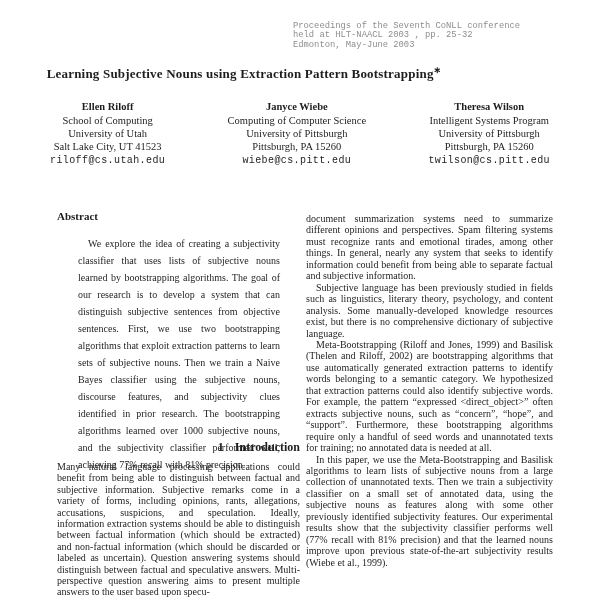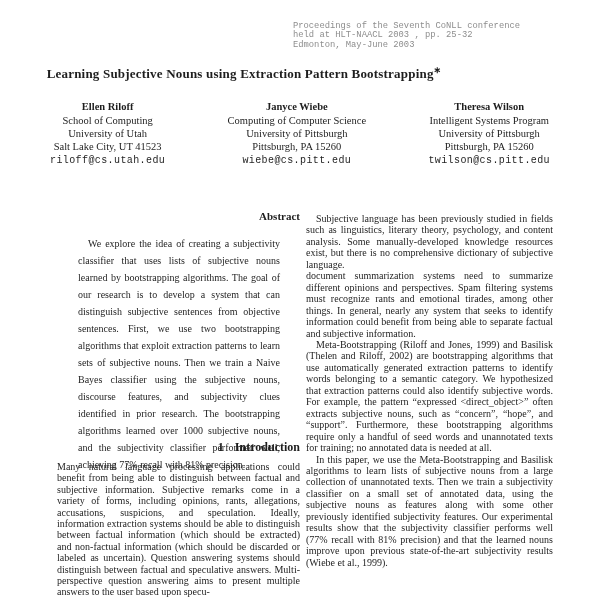--- a/index.html
+++ b/index.html
@@ -53,21 +53,21 @@
     line-height: 13.5px;
     white-space: nowrap;
   }
   .col-left {
     position: absolute;
     top: 210px;
     left: 57px;
     width: 243px;
   }
   .abstract-heading {
-    text-align: right;
+    text-align: left;
     font-size: 11px;
     font-weight: bold;
     margin-bottom: 13px;
   }
   .abstract-body {
     margin: 0 20px 0 21px;
     font-size: 10px;
     line-height: 17px;
     text-align: justify;
     text-indent: 10px;
@@ -141,19 +141,19 @@
     <div class="abstract-heading">Abstract</div>
     <div class="abstract-body">We explore the idea of creating a subjectivity classifier that uses lists of subjective nouns learned by bootstrapping algorithms. The goal of our research is to develop a system that can distinguish subjective sentences from objective sentences. First, we use two bootstrapping algorithms that exploit extraction patterns to learn sets of subjective nouns. Then we train a Naive Bayes classifier using the subjective nouns, discourse features, and subjectivity clues identified in prior research. The bootstrapping algorithms learned over 1000 subjective nouns, and the subjectivity classifier performed well, achieving 77% recall with 81% precision.</div>
   </div>
 
   <div class="intro-block">
     <div class="section-heading"><span class="section-number">1</span><span>Introduction</span></div>
     <p class="body-par">Many natural language processing applications could benefit from being able to distinguish between factual and subjective information. Subjective remarks come in a variety of forms, including opinions, rants, allegations, accusations, suspicions, and speculation. Ideally, information extraction systems should be able to distinguish between factual information (which should be extracted) and non-factual information (which should be discarded or labeled as uncertain). Question answering systems should distinguish between factual and speculative answers. Multi-perspective question answering aims to present multiple answers to the user based upon specu-</p>
   </div>
 
   <div class="col-right">
+    <p class="body-par">document summarization systems need to summarize different opinions and perspectives. Spam filtering systems must recognize rants and emotional tirades, among other things. In general, nearly any system that seeks to identify information could benefit from being able to separate factual and subjective information.</p>
     <p class="body-par indent">Subjective language has been previously studied in fields such as linguistics, literary theory, psychology, and content analysis. Some manually-developed knowledge resources exist, but there is no comprehensive dictionary of subjective language.</p>
-    <p class="body-par">document summarization systems need to summarize different opinions and perspectives. Spam filtering systems must recognize rants and emotional tirades, among other things. In general, nearly any system that seeks to identify information could benefit from being able to separate factual and subjective information.</p>
     <p class="body-par indent">Meta-Bootstrapping (Riloff and Jones, 1999) and Basilisk (Thelen and Riloff, 2002) are bootstrapping algorithms that use automatically generated extraction patterns to identify words belonging to a semantic category. We hypothesized that extraction patterns could also identify subjective words. For example, the pattern “expressed &lt;direct_object&gt;” often extracts subjective nouns, such as “concern”, “hope”, and “support”. Furthermore, these bootstrapping algorithms require only a handful of seed words and unannotated texts for training; no annotated data is needed at all.</p>
     <p class="body-par indent">In this paper, we use the Meta-Bootstrapping and Basilisk algorithms to learn lists of subjective nouns from a large collection of unannotated texts. Then we train a subjectivity classifier on a small set of annotated data, using the subjective nouns as features along with some other previously identified subjectivity features. Our experimental results show that the subjectivity classifier performs well (77% recall with 81% precision) and that the learned nouns improve upon previous state-of-the-art subjectivity results (Wiebe et al., 1999).</p>
   </div>
 
 </div>
 
 </body></html>

